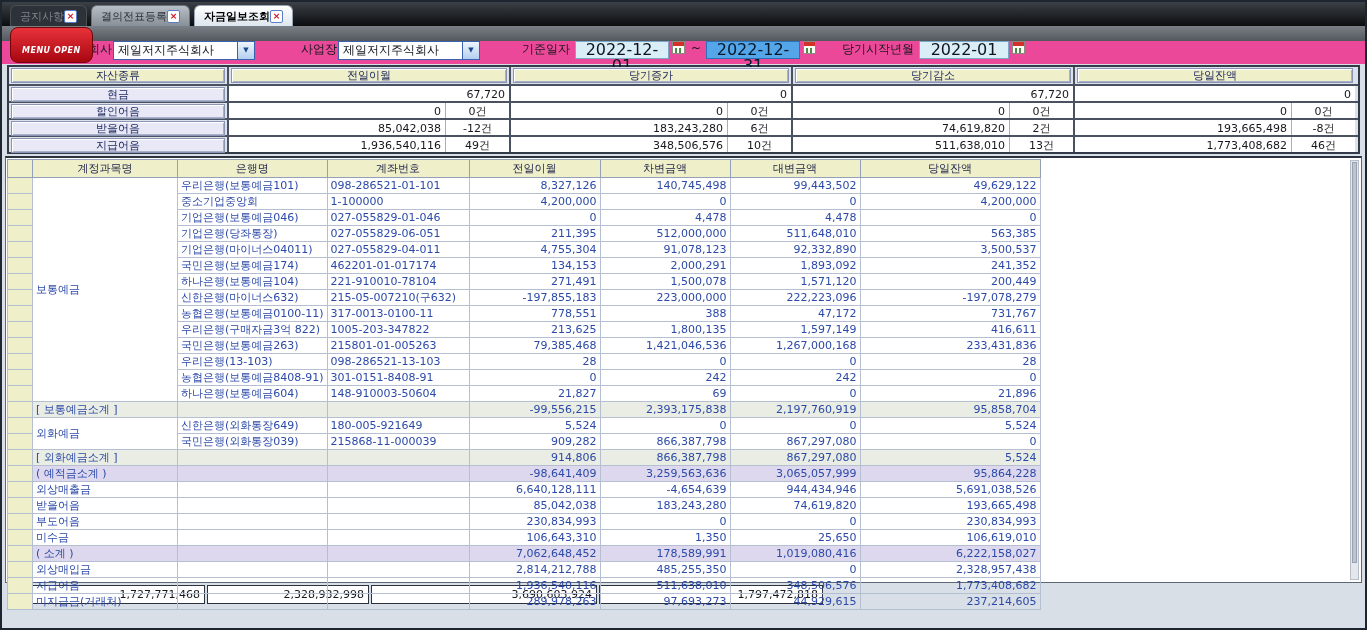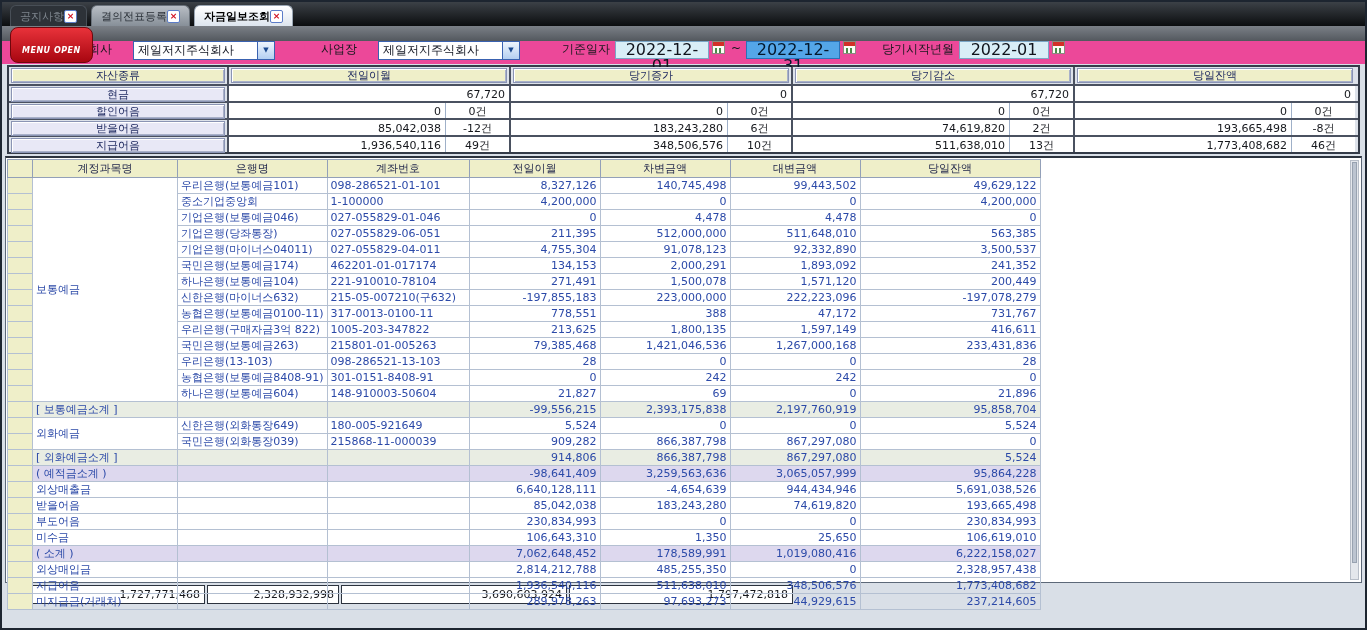--- a/index.html
+++ b/index.html
@@ -19,21 +19,21 @@
 
   
   .menustrip { height:15px; background:linear-gradient(#7b8087,#53585e); position:relative; }
   .menubadge { position:absolute; left:8px; top:1px; height:13px; padding:17px 11px; background:linear-gradient(#e8323a,#a80610);
                border:1px solid #70060c; border-radius:8px; color:#fff; font-size:8px; font-weight:bold;
                font-style:italic; line-height:11px; letter-spacing:.5px; }
 
   
   .filterbar { height:23px; display:flex; font-size:12px; color:#15181c; background:#ec4899; }
   .flabel { margin-left:14px; }
-  .combo { width:142px; height:19px; margin-left:21px; background:#fff; border:1px solid #3a62b0; display:flex; align-items:center; }
+  .combo { width:142px; height:19px; margin-left:1px; background:#fff; border:1px solid #3a62b0; display:flex; align-items:center; }
   .combo .ctext { flex:1; padding-left:4px; font-size:12px; color:#101420; white-space:nowrap; overflow:hidden; }
   .combo .arrow { width:17px; height:17px; background:linear-gradient(#eef5fd,#b4cff1); border-left:1px solid #3a62b0;
                   color:#1c4a90; font-size:7px; text-align:center; line-height:17px; }
   .dateinput { width:94px; height:18px; margin-left:5px; background:#d9eef7; border:1px solid #7ba6c6;
                text-align:center; font-size:16px; line-height:16px; color:#10141c; }
   .date-selected { background:#54a6e8; border-color:#2a72b8; color:#04182c; }
   .calicon { width:13px; height:13px; margin-left:3px; background:#fdfdf6; border:1px solid #8a8a80; position:relative; }
   .calicon::before { content:""; position:absolute; left:0; top:0; right:0; height:4px; background:#d23028; }
   .calicon::after { content:""; position:absolute; left:2px; right:2px; top:6px; height:5px;
                     background:repeating-linear-gradient(to right,#4a8a4a 0 2px,transparent 2px 4px); }
@@ -514,18 +514,18 @@
           </tr>
         </tbody>
     </table>
     <div class="vscroll">
       <div class="vthumb"></div>
     </div>
   </div>
 
   <div class="footer" id="footer-row">
       <div class="fcell fval" style="width: 198px;">1,727,771,468</div>
-      <div class="fcell fval" style="width: 132px;">2,328,932,998</div>
+      <div class="fcell fval" style="width: 162px;">2,328,932,998</div>
       <div class="fcell fval" style="width: 226px;">3,690,603,924</div>
       <div class="fcell fval" style="width: 224px;">1,797,472,818</div>
     </div>
 
 </div>
 
 </body></html>

